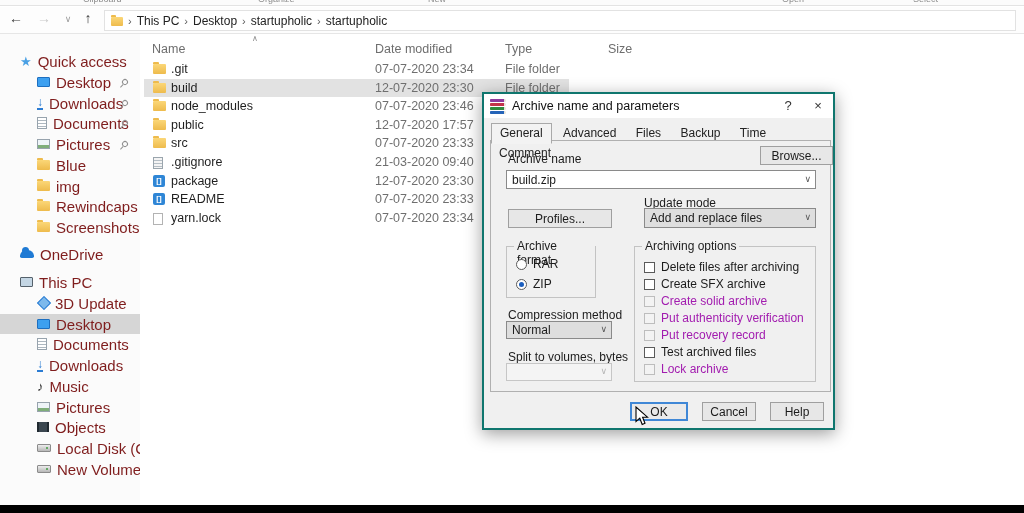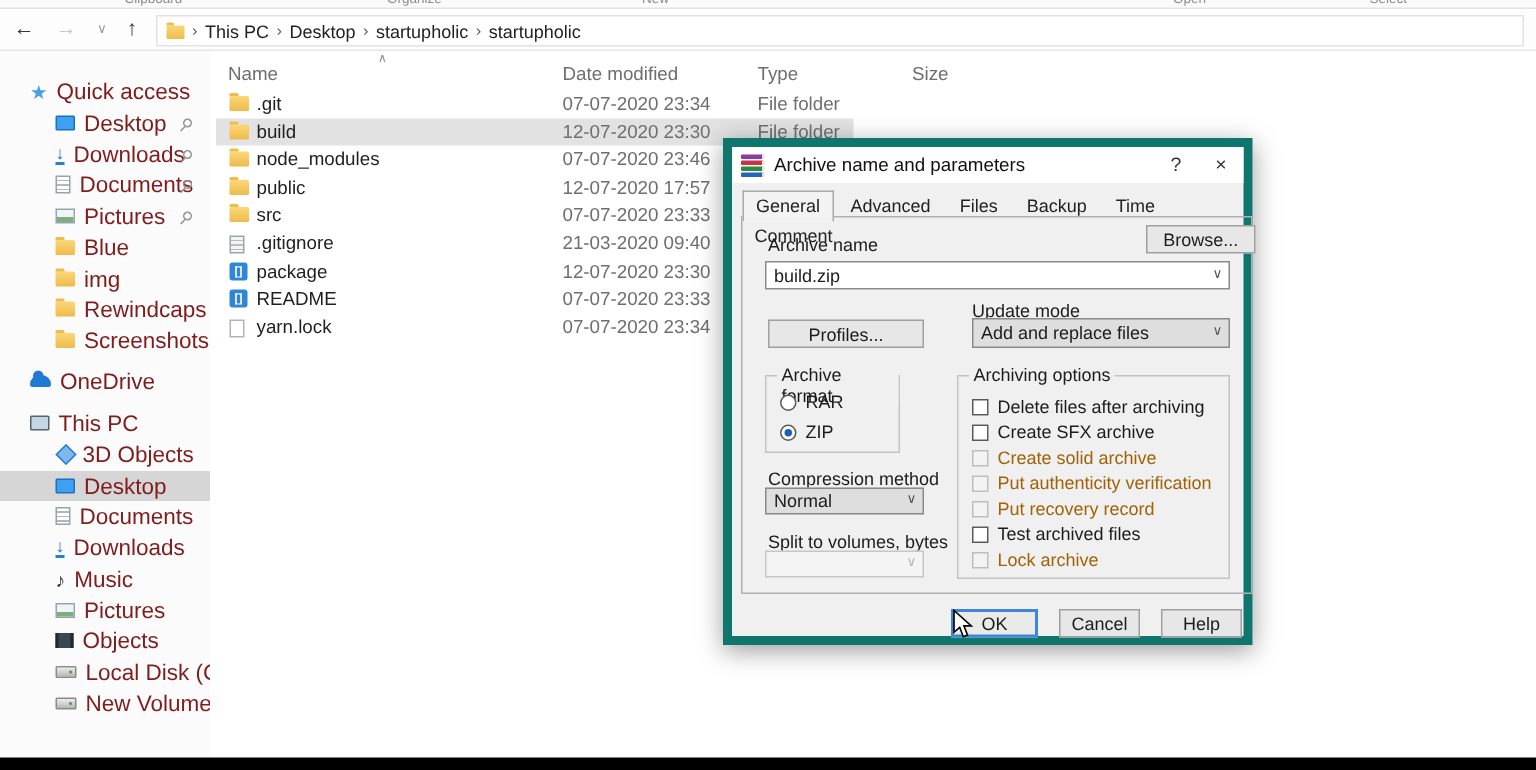--- a/index.html
+++ b/index.html
@@ -68,21 +68,21 @@
   .frow .fname { position:absolute; left:31px; top:2px; color:#1f1f1f; font-size:12.5px; }
   .frow .fdate { position:absolute; left:235px; top:2px; color:#6f6f6f; font-size:12.5px; }
   .frow .ftype { position:absolute; left:365px; top:2px; color:#6f6f6f; font-size:12.5px; }
   .ico-textdoc { width:10px; height:12px; border:1px solid #9aa5ad; background:
     repeating-linear-gradient(#f4f4f4,#f4f4f4 2px,#b5bec5 2px,#b5bec5 3px); }
   .ico-code { width:12px; height:12px; background:#2f86d6; border-radius:2px; color:#fff;
     font-size:8px; font-weight:bold; text-align:center; line-height:12px; margin-top:-1px; }
   .ico-plainfile { width:10px; height:12px; border:1px solid #b3b3b3; background:#fff; }
   
   .dialog { position:absolute; left:482px; top:92px; width:353px; height:338px;
-    background:#f0f0f0; border:6px solid #0f766e; box-shadow:0 4px 16px rgba(0,0,0,0.38); z-index:10; }
+    background:#f0f0f0; border:2px solid #0f766e; box-shadow:0 4px 16px rgba(0,0,0,0.38); z-index:10; }
   .dlg-title { position:absolute; left:0; top:0; width:100%; height:24px; background:#ffffff;
     display:flex; align-items:center; padding-left:6px; }
   .dlg-title .txt { margin-left:6px; font-size:12.5px; color:#111; flex:1; }
   .dlg-sysbtn { width:30px; height:24px; text-align:center; line-height:24px; font-size:13px; color:#333; cursor:default; }
   .rar-icon { width:16px; height:15px; display:flex; flex-direction:column; justify-content:space-between; }
   .rar-icon i { display:block; height:3px; border-radius:1px 2px 2px 1px; border-right:2px solid #e8e4da; }
   .rar-icon i:nth-child(1){ background:#8e3a9e; }
   .rar-icon i:nth-child(2){ background:#c2344a; }
   .rar-icon i:nth-child(3){ background:#2f8a3e; }
   .rar-icon i:nth-child(4){ background:#2564b8; }
@@ -103,21 +103,21 @@
   .combo .chev::after { content:"\2228"; }
   .groupbox { position:absolute; border:1px solid #c3c3c3; }
   .groupbox .legend { position:absolute; top:-8px; left:7px; background:#f0f0f0; padding:0 3px; font-size:12px; color:#1c1c1c; }
   .opt-row { position:absolute; left:9px; display:flex; align-items:center; height:14px; cursor:default; }
   .opt-row .box { width:11px; height:11px; border:1px solid #5a5a5a; background:#fff; flex:0 0 auto; }
   .opt-row .radio { width:11px; height:11px; border:1px solid #5a5a5a; border-radius:50%; background:#fff; position:relative; flex:0 0 auto; }
   .opt-row .radio.checked::after { content:""; position:absolute; left:2px; top:2px; width:5px; height:5px;
     border-radius:50%; background:#1b5ebe; }
   .opt-row .olbl { margin-left:6px; font-size:12px; color:#1c1c1c; white-space:nowrap; }
   .opt-row.disabled .box { border-color:#bdbdbd; background:#f3f3f3; }
-  .opt-row.disabled .olbl { color:#a16207; }
+  .opt-row.disabled .olbl { color:#a21caf; }
   .cursor { position:absolute; left:635px; top:406px; z-index:50; }
   .bottom-bar { position:absolute; left:0; top:505px; width:1024px; height:8px; background:#000; }
 </style>
 </head>
 <body>
 
 <div class="ribbon-strip">
   <span style="left:83px">Clipboard</span>
   <span style="left:258px">Organize</span>
   <span style="left:428px">New</span>
@@ -187,21 +187,21 @@
   <div class="side-item root" style="top:210px">
     <span class="ico ico-cloud"></span>
     <span class="lbl">OneDrive</span>
   </div>
   <div class="side-item root" style="top:238px">
     <span class="ico ico-monitor gray"></span>
     <span class="lbl">This PC</span>
   </div>
   <div class="side-item child" style="top:259px">
     <span class="ico ico-cube"></span>
-    <span class="lbl">3D Objects</span>
+    <span class="lbl">3D Update</span>
   </div>
   <div class="side-item child selected" style="top:280px">
     <span class="ico ico-monitor"></span>
     <span class="lbl">Desktop</span>
   </div>
   <div class="side-item child" style="top:300px">
     <span class="ico ico-doc"></span>
     <span class="lbl">Documents</span>
   </div>
   <div class="side-item child" style="top:321px">

